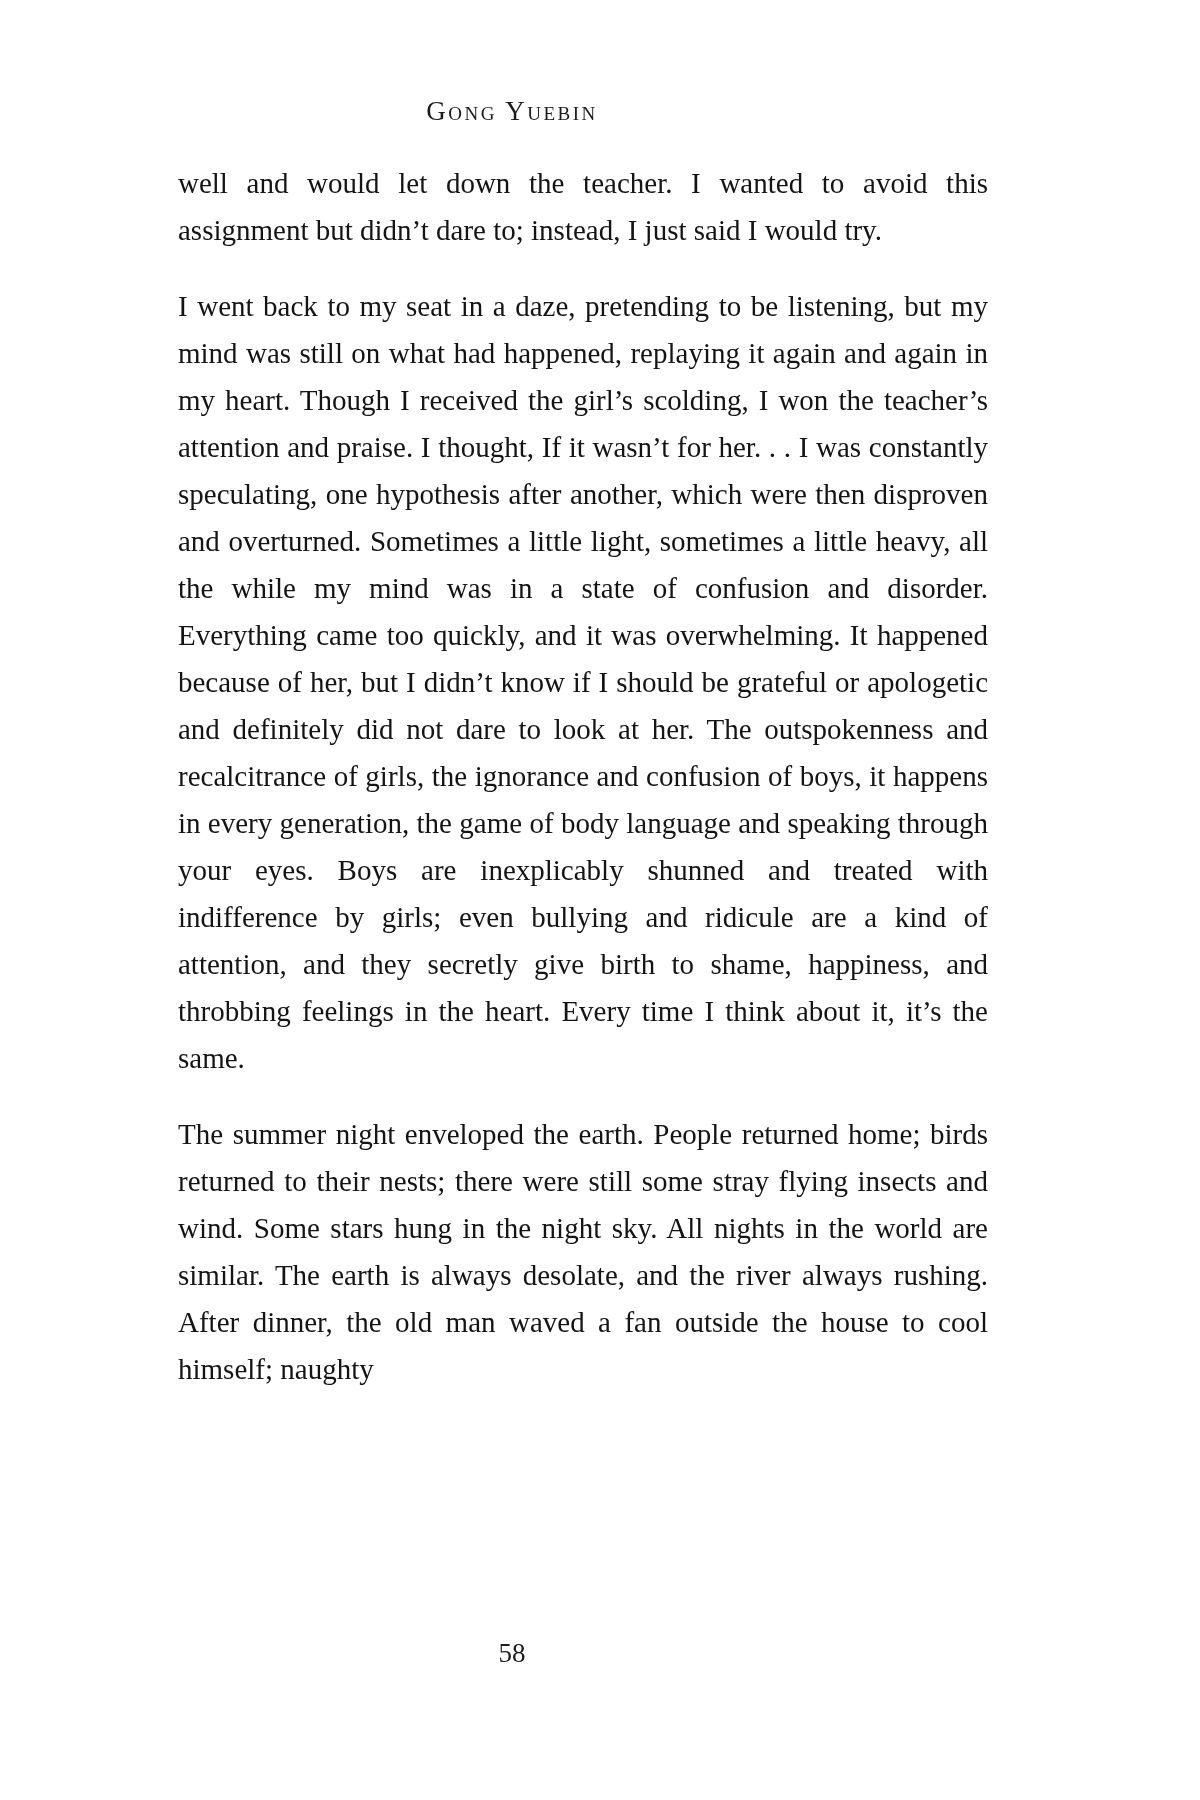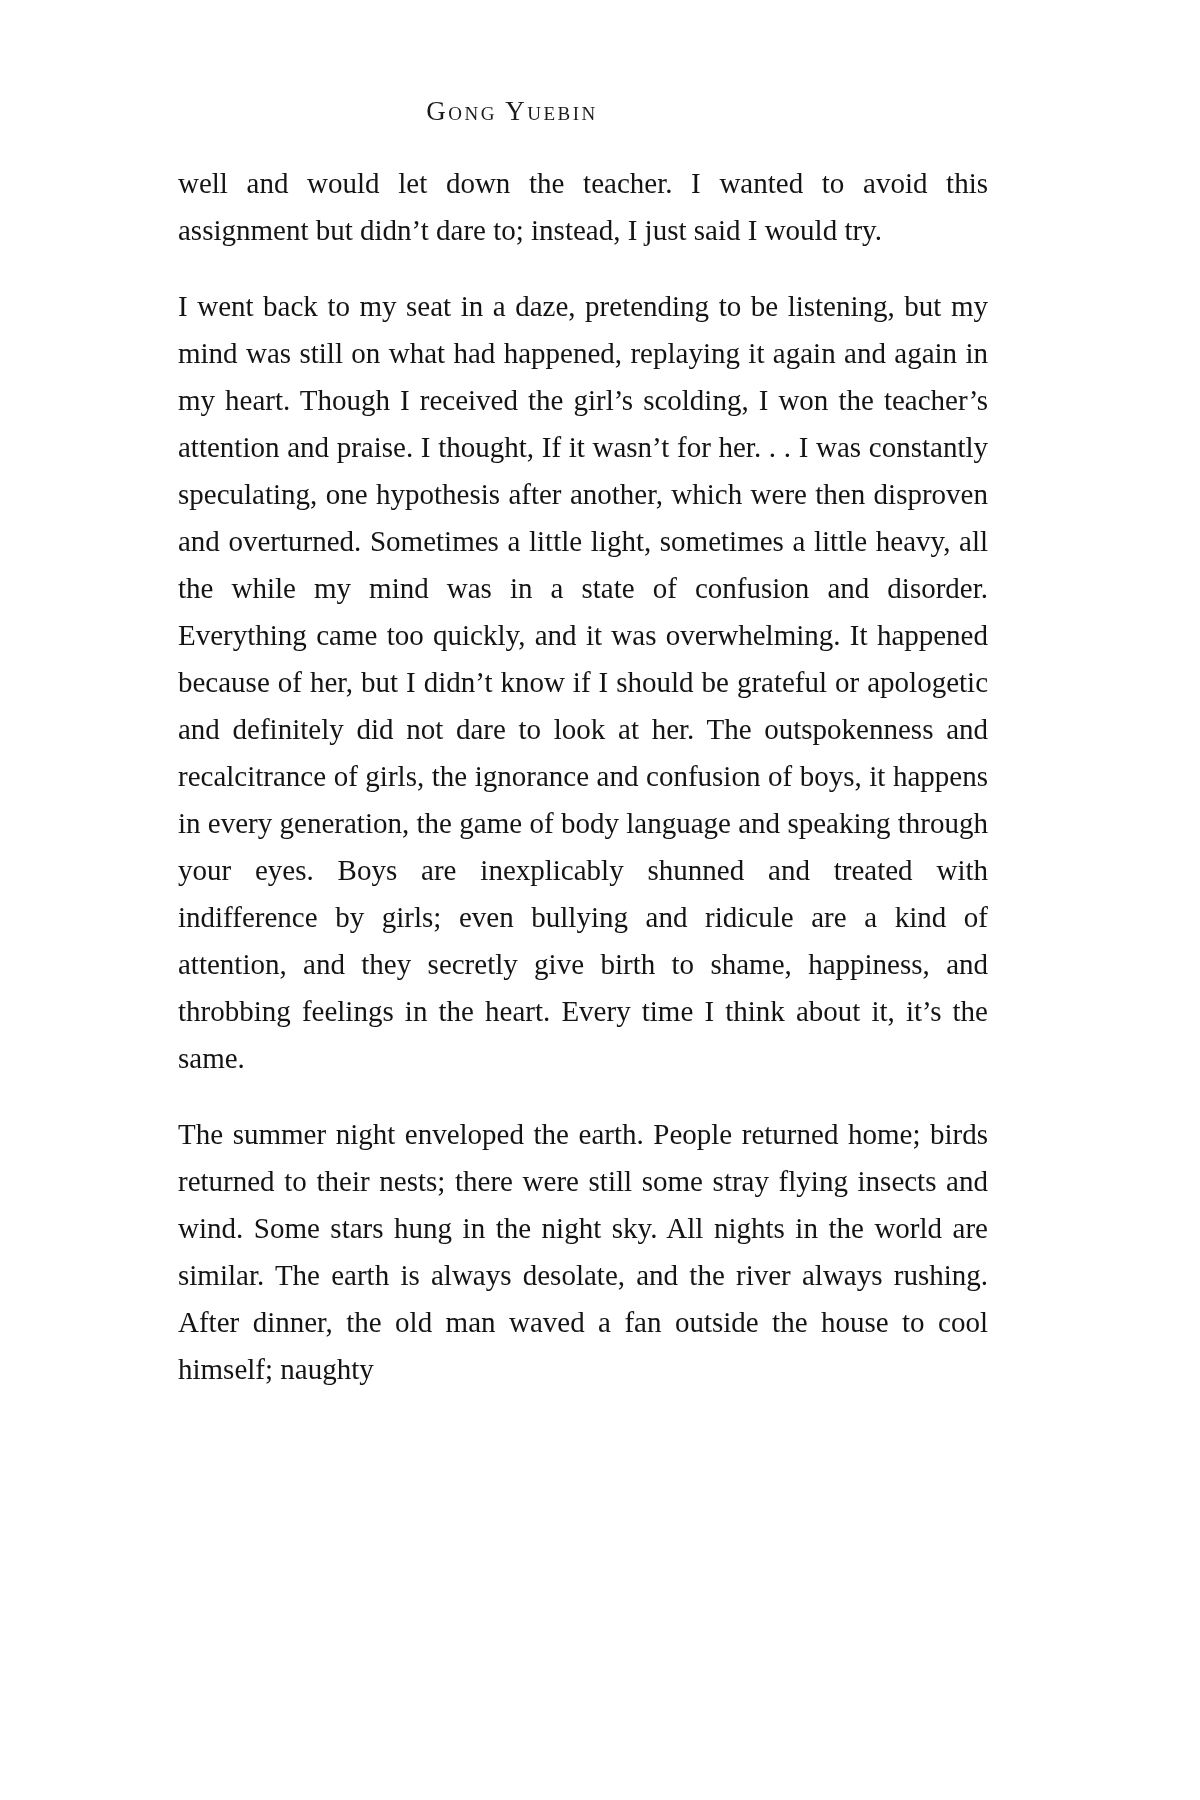--- a/index.html
+++ b/index.html
@@ -60,14 +60,15 @@
 <div class="page">
 
   <header class="running-head">Gong Yuebin</header>
 
   <main class="page-body">
     <p>well and would let down the teacher. I wanted to avoid this assignment but didn’t dare to; instead, I just said I would try.</p>
     <p>I went back to my seat in a daze, pretending to be listening, but my mind was still on what had happened, replaying it again and again in my heart. Though I received the girl’s scolding, I won the teacher’s attention and praise. I thought, If it wasn’t for her. . . I was constantly speculating, one hypothesis after another, which were then disproven and overturned. Sometimes a little light, sometimes a little heavy, all the while my mind was in a state of confusion and disorder. Everything came too quickly, and it was overwhelming. It happened because of her, but I didn’t know if I should be grateful or apologetic and definitely did not dare to look at her. The outspokenness and recalcitrance of girls, the ignorance and confusion of boys, it happens in every generation, the game of body language and speaking through your eyes. Boys are inexplicably shunned and treated with indifference by girls; even bullying and ridicule are a kind of attention, and they secretly give birth to shame, happiness, and throbbing feelings in the heart. Every time I think about it, it’s the same.</p>
     <p>The summer night enveloped the earth. People returned home; birds returned to their nests; there were still some stray flying insects and wind. Some stars hung in the night sky. All nights in the world are similar. The earth is always desolate, and the river always rushing. After dinner, the old man waved a fan outside the house to cool himself; naughty</p>
   </main>
 
+  <footer class="page-number">58</footer>
 
 </div>
 
 </body></html>

